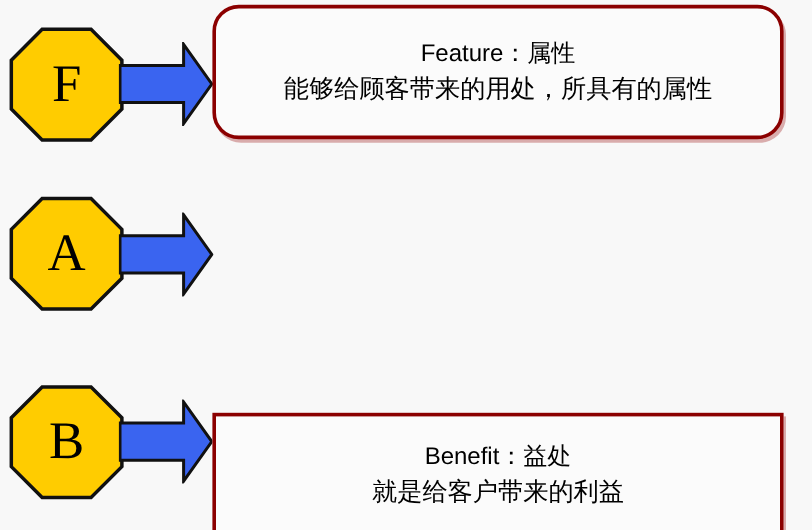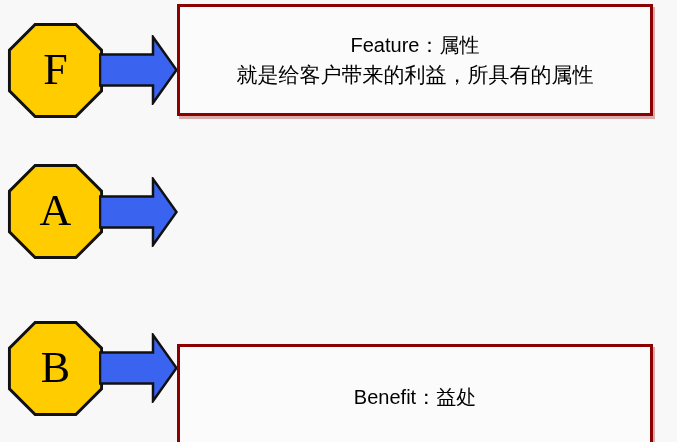--- a/index.html
+++ b/index.html
@@ -65,21 +65,21 @@
     border: 3px solid var(--box-border, #8b0000);
     background: var(--box-bg, #fbfbfb);
     box-shadow: 2px 3px 0 #d9acac;
     display: flex;
     flex-direction: column;
     align-items: center;
     justify-content: center;
     gap: 5px;
     text-align: center;
   }
-  .box-1 { top: 4px;   height: 106px; }
+  .box-1 { top: 4px;   height: 106px; border-radius: 22px; }
   .box-2 { top: 156px; height: 96px; }
   .box-3 { top: 312px; height: 99px; margin-top: 32px; }
   .box-title {
     font-size: 20px;
     line-height: 1.2;
     white-space: nowrap;
   }
   .box-desc {
     font-size: 21px;
     line-height: 1.2;
@@ -95,21 +95,21 @@
     <svg viewBox="0 0 100 100" aria-hidden="true">
       <polygon class="oct-poly" points="29,2.5 71,2.5 97.5,29 97.5,71 71,97.5 29,97.5 2.5,71 2.5,29" fill="#ffcc00" stroke="#111111" stroke-width="3"></polygon>
     </svg>
     <span class="letter">F</span>
   </div>
   <svg class="arrow arrow-1" viewBox="0 0 79 70" aria-hidden="true">
     <polygon class="arrow-poly" points="1,19.5 54,19.5 54,2 77.5,35 54,68 54,50.5 1,50.5" fill="#3a64f0" stroke="#111111" stroke-width="2.5" stroke-linejoin="miter"></polygon>
   </svg>
   <div class="box box-1">
     <div class="box-title">Feature：属性</div>
-    <div class="box-desc">就是给客户带来的利益，所具有的属性</div>
+    <div class="box-desc">能够给顾客带来的用处，所具有的属性</div>
   </div>
 
   <div class="octagon oct-2">
     <svg viewBox="0 0 100 100" aria-hidden="true">
       <polygon class="oct-poly" points="29,2.5 71,2.5 97.5,29 97.5,71 71,97.5 29,97.5 2.5,71 2.5,29" fill="#ffcc00" stroke="#111111" stroke-width="3"></polygon>
     </svg>
     <span class="letter">A</span>
   </div>
   <svg class="arrow arrow-2" viewBox="0 0 79 70" aria-hidden="true">
     <polygon class="arrow-poly" points="1,19.5 54,19.5 54,2 77.5,35 54,68 54,50.5 1,50.5" fill="#3a64f0" stroke="#111111" stroke-width="2.5" stroke-linejoin="miter"></polygon>
@@ -119,15 +119,16 @@
     <svg viewBox="0 0 100 100" aria-hidden="true">
       <polygon class="oct-poly" points="29,2.5 71,2.5 97.5,29 97.5,71 71,97.5 29,97.5 2.5,71 2.5,29" fill="#ffcc00" stroke="#111111" stroke-width="3"></polygon>
     </svg>
     <span class="letter">B</span>
   </div>
   <svg class="arrow arrow-3" viewBox="0 0 79 70" aria-hidden="true">
     <polygon class="arrow-poly" points="1,19.5 54,19.5 54,2 77.5,35 54,68 54,50.5 1,50.5" fill="#3a64f0" stroke="#111111" stroke-width="2.5" stroke-linejoin="miter"></polygon>
   </svg>
   <div class="box box-3">
     <div class="box-title">Benefit：益处</div>
+    <div class="box-desc">就是给客户带来的利益</div>
   </div>
 
 </div>
 
 </body></html>

